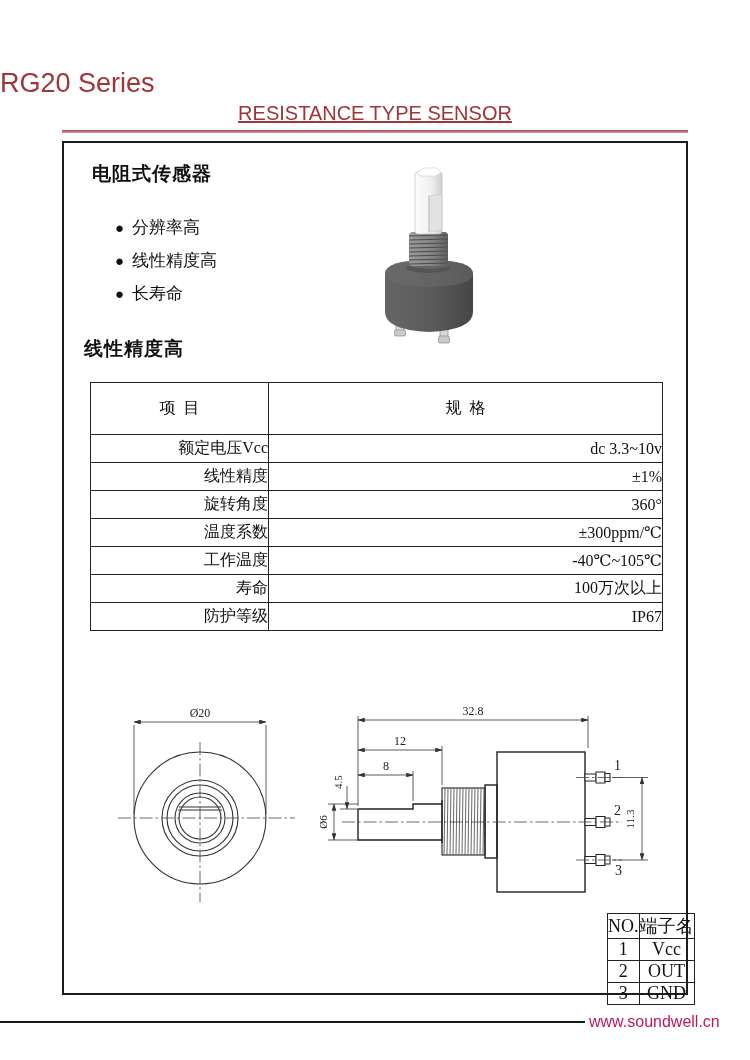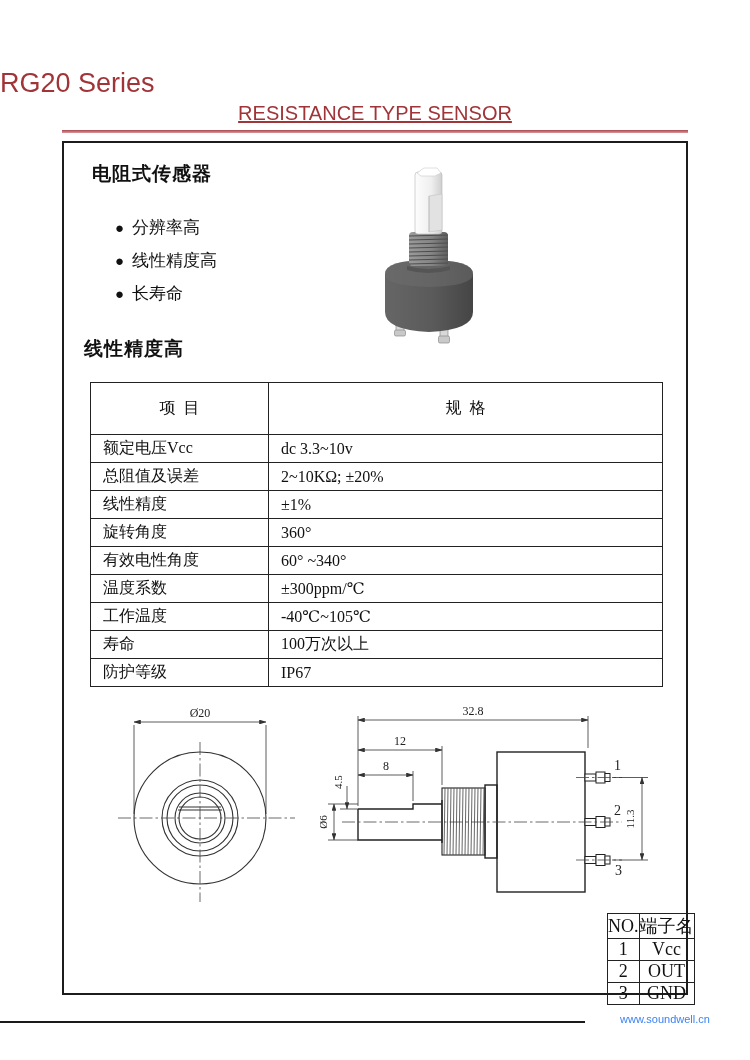--- a/index.html
+++ b/index.html
@@ -16,30 +16,30 @@
   
   #intro-heading{top:161px;left:84px;font-size:19px;font-weight:bold;letter-spacing:1px;margin-left:8px;}
   #features{top:199px;left:103px;list-style:none;margin:12px;padding:0;}
   #features li{font-size:17px;line-height:33px;white-space:pre;}
   #features .dot{font-size:15px;margin-right:8px;}
   
   #specs-heading{top:336px;left:84px;font-size:19px;font-weight:bold;letter-spacing:1px;}
   table.spec{top:382px;left:90px;border-collapse:collapse;table-layout:fixed;
              font-family:"Liberation Serif","DejaVu Serif",serif;font-size:16px;}
   table.spec th,table.spec td{border:1px solid #222;height:27px;padding:0 0 0 12px;
-             text-align:left;font-weight:normal;white-space:pre;overflow:hidden;}
+             text-align:right;font-weight:normal;white-space:pre;overflow:hidden;}
   table.spec th{text-align:center;padding:12px;}
   
   table.pins{top:913px;left:607px;border-collapse:collapse;table-layout:fixed;
              font-family:"Liberation Serif","DejaVu Serif",serif;font-size:18px;}
   table.pins th,table.pins td{border:1px solid #222;height:16px;padding:0;
              text-align:center;font-weight:normal;white-space:pre;}
   
   #footer-rule{top:1021px;left:0;width:585px;height:2px;background:#1a1a1a;}
-  #footer-url{top:1013px;left:620px;font-size:11px;color:#3b82f6;}
+  #footer-url{top:1013px;left:589px;font-size:16px;color:#be185d;}
   svg{position:absolute;overflow:visible;}
   svg text{font-family:"Liberation Serif","DejaVu Serif",serif;fill:#222;}
 </style>
 </head>
 <body>
 
 <div id="page">
 
   <div id="title" class="abs">RG20 Series</div>
   <div id="subtitle" class="abs">RESISTANCE TYPE SENSOR</div>
@@ -117,34 +117,26 @@
     <tbody>
         <tr>
       <th>项  目</th>
       <th>规  格</th>
     </tr>
     <tr>
           <td>额定电压Vcc</td>
           <td>dc 3.3~10v</td>
         </tr>
     <tr>
-          <td>总阻值及误差</td>
-          <td>2~10KΩ; ±20%</td>
-        </tr>
-    <tr>
           <td>线性精度</td>
           <td>±1%</td>
         </tr>
     <tr>
           <td>旋转角度</td>
           <td>360°</td>
-        </tr>
-    <tr>
-          <td>有效电性角度</td>
-          <td>60° ~340°</td>
         </tr>
     <tr>
           <td>温度系数</td>
           <td>±300ppm/℃</td>
         </tr>
     <tr>
           <td>工作温度</td>
           <td>-40℃~105℃</td>
         </tr>
     <tr>

